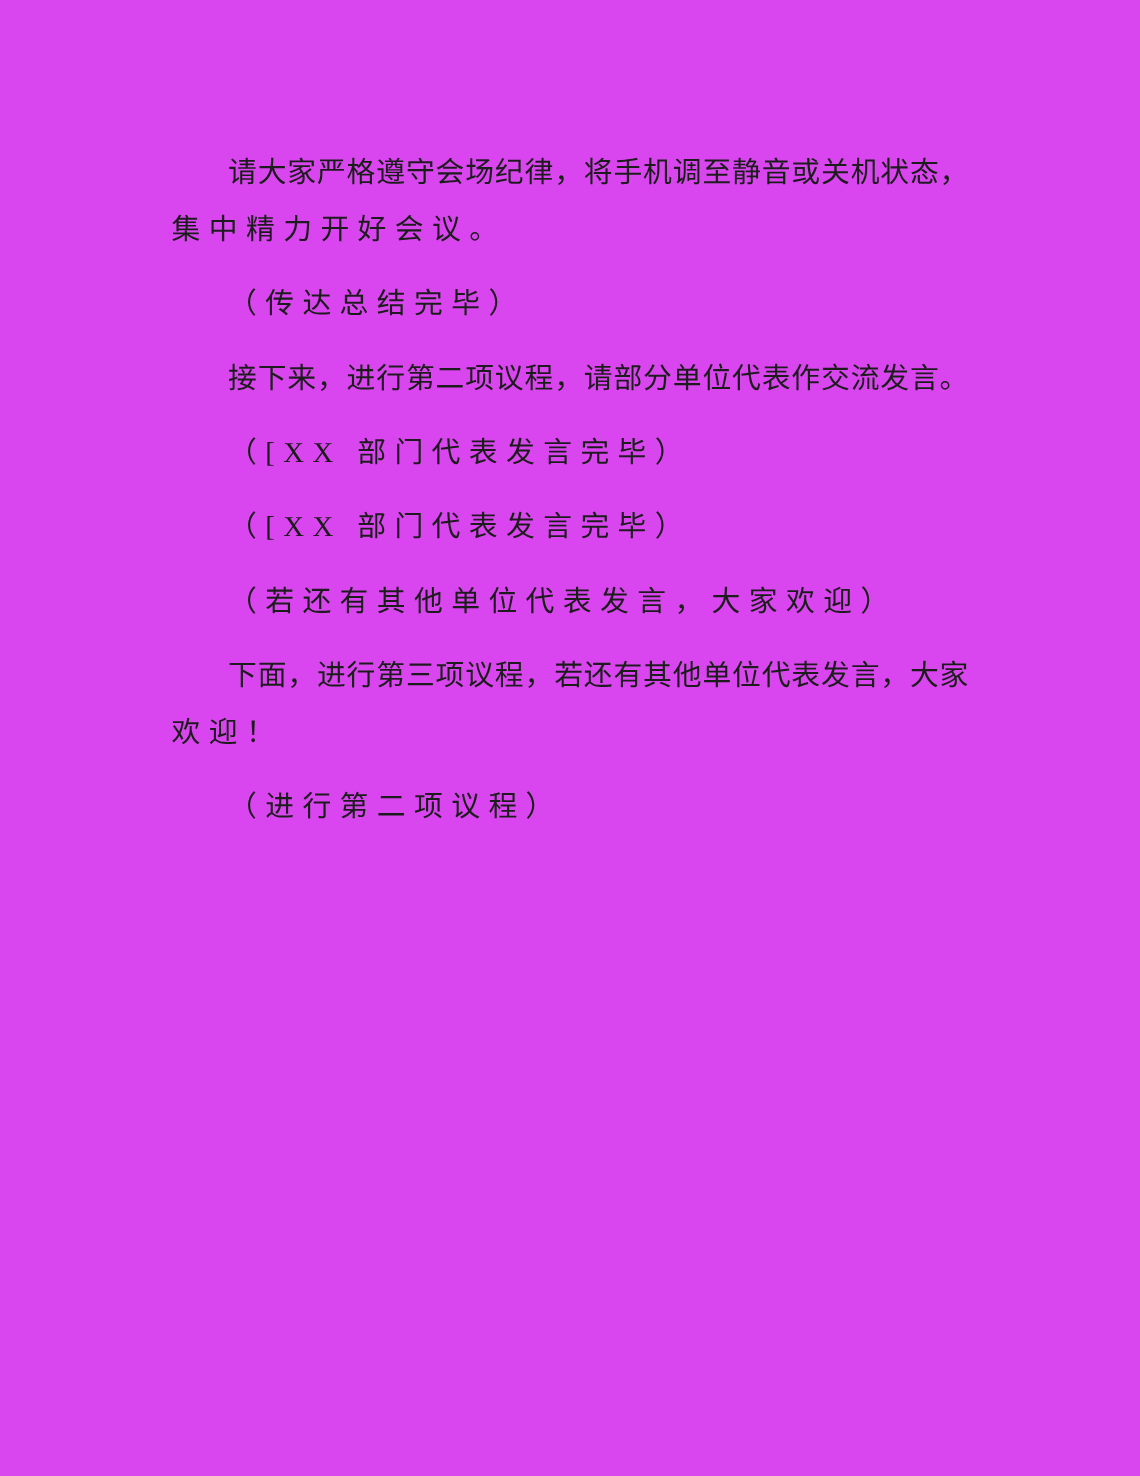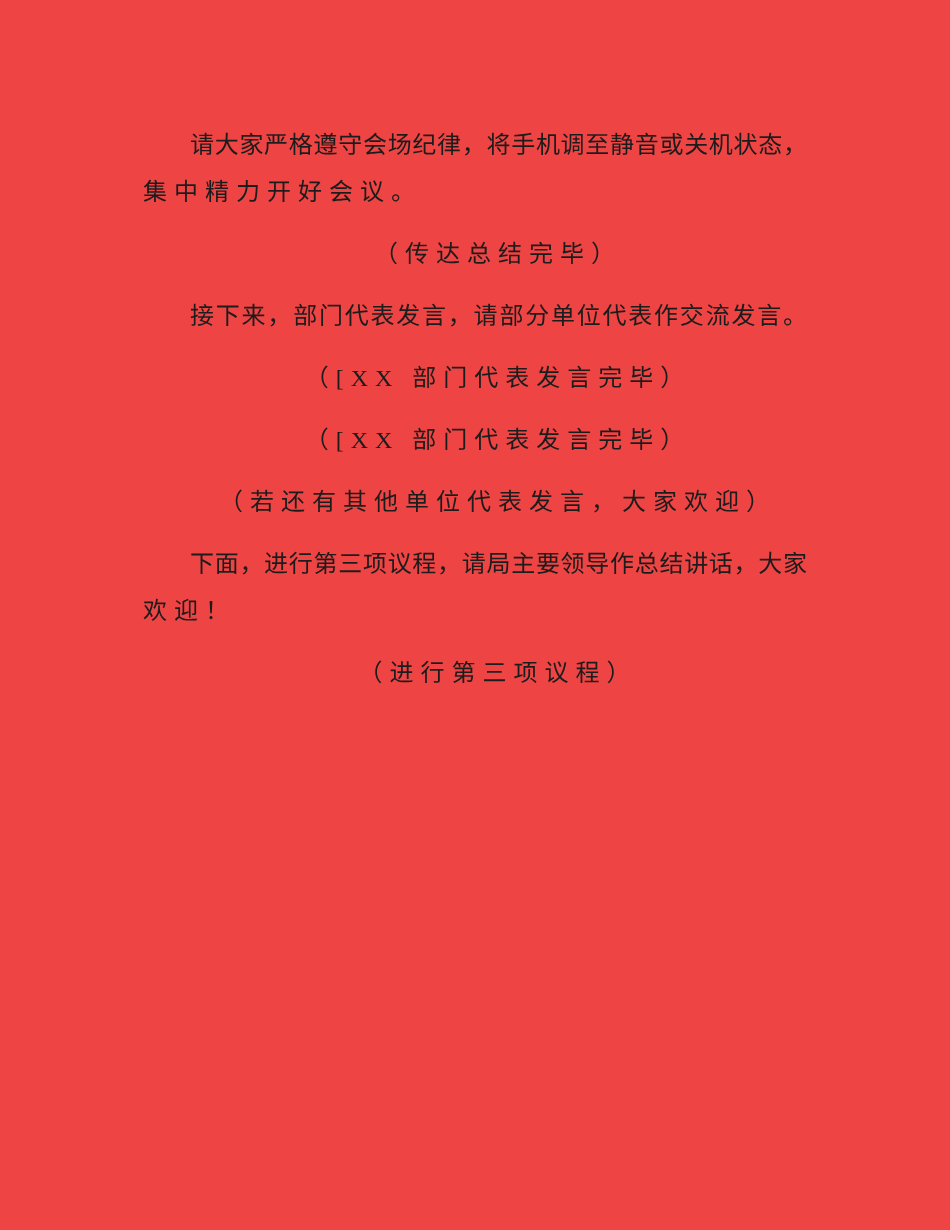--- a/index.html
+++ b/index.html
@@ -12,21 +12,21 @@
     height: 1230px;
     font-family: "Liberation Serif", "DejaVu Serif", serif;
     overflow: hidden;
   }
   .page {
     position: absolute;
     top: 0;
     left: 0;
     width: 950px;
     height: 1230px;
-    background: #ef4444;
+    background: #d946ef;
     overflow: hidden;
   }
   .content {
     box-sizing: border-box;
     padding: 122px 144px 0 143px;
     width: 950px;
   }
   .para {
     margin: 0 0 15px 0;
   }
@@ -43,53 +43,52 @@
     text-align: justify;
     text-align-last: justify;
     letter-spacing: -1px;
   }
   
   .line.natural {
     letter-spacing: 7px;
   }
   .line.indent {
     padding-left: 47px;
-    text-align: center;
   }
   .line.fill.indent {
     padding-left: 47px;
   }
 </style>
 </head>
 <body>
 
 <div class="page">
   <div class="content">
       <div class="para">
         <div class="line fill indent">请大家严格遵守会场纪律，将手机调至静音或关机状态，</div>
         <div class="line natural">集中精力开好会议。</div>
       </div>
       <div class="para">
         <div class="line natural indent">（传达总结完毕）</div>
       </div>
       <div class="para">
-        <div class="line fill indent">接下来，部门代表发言，请部分单位代表作交流发言。</div>
+        <div class="line fill indent">接下来，进行第二项议程，请部分单位代表作交流发言。</div>
       </div>
       <div class="para">
         <div class="line natural indent">（[XX 部门代表发言完毕）</div>
       </div>
       <div class="para">
         <div class="line natural indent">（[XX 部门代表发言完毕）</div>
       </div>
       <div class="para">
         <div class="line natural indent">（若还有其他单位代表发言，大家欢迎）</div>
       </div>
       <div class="para">
-        <div class="line fill indent">下面，进行第三项议程，请局主要领导作总结讲话，大家</div>
+        <div class="line fill indent">下面，进行第三项议程，若还有其他单位代表发言，大家</div>
         <div class="line natural">欢迎！</div>
       </div>
       <div class="para">
-        <div class="line natural indent">（进行第三项议程）</div>
+        <div class="line natural indent">（进行第二项议程）</div>
       </div>
       <div class="para">
       </div>
     </div>
 </div>
 
 </body></html>

